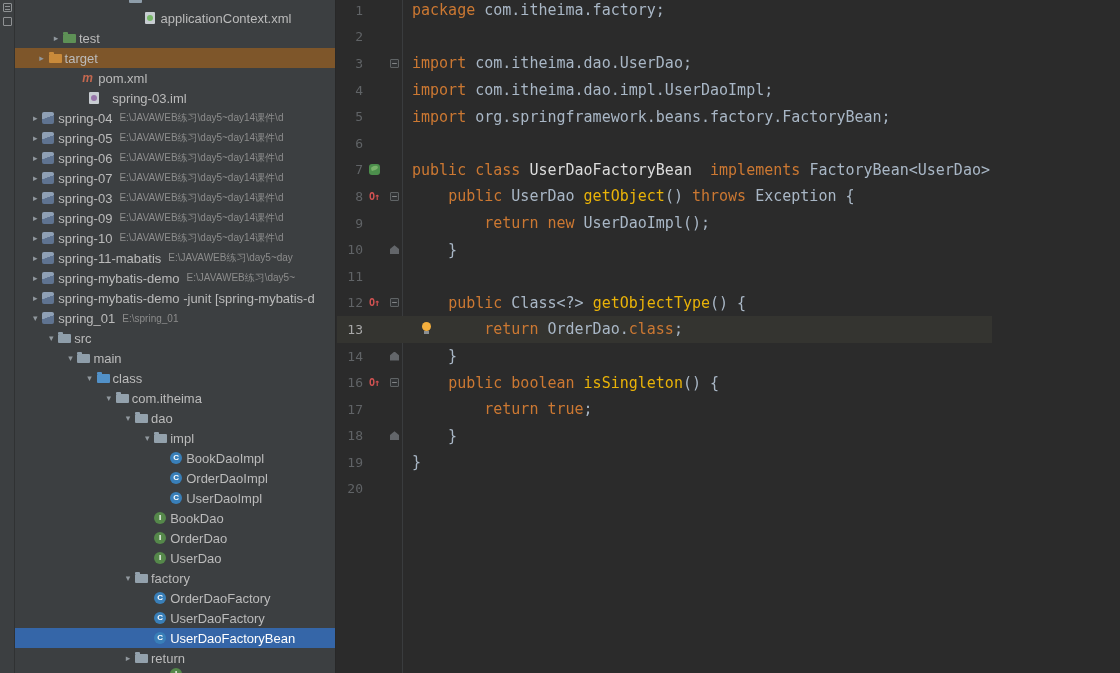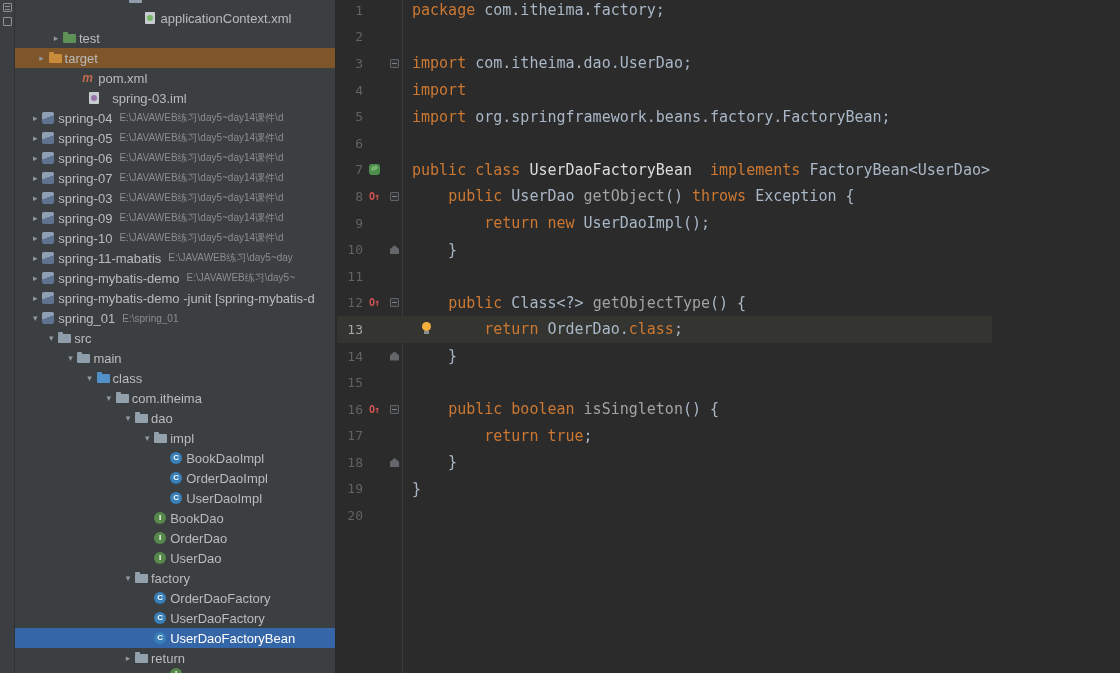--- a/index.html
+++ b/index.html
@@ -40,21 +40,21 @@
   .elines{position:relative;margin-top:-3px;}
   .eline{display:flex;height:26.6px;align-items:center;font-family:"DejaVu Sans Mono","Liberation Mono",monospace;font-size:15px;}
   .eline.cur{background:#343430;}
   .lnum{width:26px;flex:none;text-align:right;color:#606366;font-size:13px;}
   .eline.cur .lnum{color:#A8A8A8;}
   .g1{width:22px;flex:none;display:flex;justify-content:center;align-items:center;}
   .g2{width:19px;flex:none;display:flex;justify-content:center;align-items:center;}
   .code{white-space:pre;flex:1;position:relative;padding-left:8px;height:100%;display:flex;align-items:center;}
   .tok-k{color:#CC7832;}
   .tok-p{color:#A9B7C6;}
-  .tok-m{color:#a3a3a3;}
+  .tok-m{color:#eab308;}
   .tok-c{color:#DCDCDC;}
 
   
   .override-icon{color:#D25252;font-weight:bold;font-size:10px;letter-spacing:-1px;font-family:"DejaVu Sans Mono",monospace;}
   .bean-icon{width:11px;height:11px;border-radius:3px;background:#4C8F4C;position:relative;}
   .bean-icon::after{content:"";position:absolute;left:2px;top:2px;width:7px;height:4px;border-radius:50% 50% 50% 0;background:#79B36B;transform:rotate(-20deg);}
   .fold-start{width:9px;height:9px;border:1px solid #5F6365;color:#9DA0A2;font-size:9px;line-height:7px;text-align:center;border-radius:1px;background:#313335;}
   .fold-end{width:9px;height:9px;background:#63666A;clip-path:polygon(50% 0,100% 42%,100% 100%,0 100%,0 42%);}
   .bulb-icon{position:absolute;left:18px;top:6px;width:9px;height:9px;border-radius:50%;background:#F4AF3D;}
   .bulb-icon::after{content:"";position:absolute;left:2px;top:9px;width:5px;height:3px;background:#8A8F93;}
@@ -348,21 +348,21 @@
           <span class="g1"></span>
           <span class="g2">
             <span class="fold-start">−</span>
           </span>
           <span class="code"><span class="tok-k">import </span><span class="tok-p">com.itheima.dao.UserDao;</span></span>
         </div>
         <div class="eline">
           <span class="lnum">4</span>
           <span class="g1"></span>
           <span class="g2"></span>
-          <span class="code"><span class="tok-k">import </span></span>
+          <span class="code"><span class="tok-k">import </span><span class="tok-p">com.itheima.dao.impl.UserDaoImpl;</span></span>
         </div>
         <div class="eline">
           <span class="lnum">5</span>
           <span class="g1"></span>
           <span class="g2"></span>
           <span class="code"><span class="tok-k">import </span><span class="tok-p">org.springframework.beans.factory.FactoryBean;</span></span>
         </div>
         <div class="eline">
           <span class="lnum">6</span>
           <span class="g1"></span>
@@ -425,26 +425,20 @@
         </div>
         <div class="eline">
           <span class="lnum">14</span>
           <span class="g1"></span>
           <span class="g2">
             <span class="fold-end"></span>
           </span>
           <span class="code"><span class="tok-p">    }</span></span>
         </div>
         <div class="eline">
-          <span class="lnum">15</span>
-          <span class="g1"></span>
-          <span class="g2"></span>
-          <span class="code"></span>
-        </div>
-        <div class="eline">
           <span class="lnum">16</span>
           <span class="g1">
             <span class="override-icon">O↑</span>
           </span>
           <span class="g2">
             <span class="fold-start">−</span>
           </span>
           <span class="code"><span class="tok-p">    </span><span class="tok-k">public boolean </span><span class="tok-m">isSingleton</span><span class="tok-p">() {</span></span>
         </div>
         <div class="eline">

